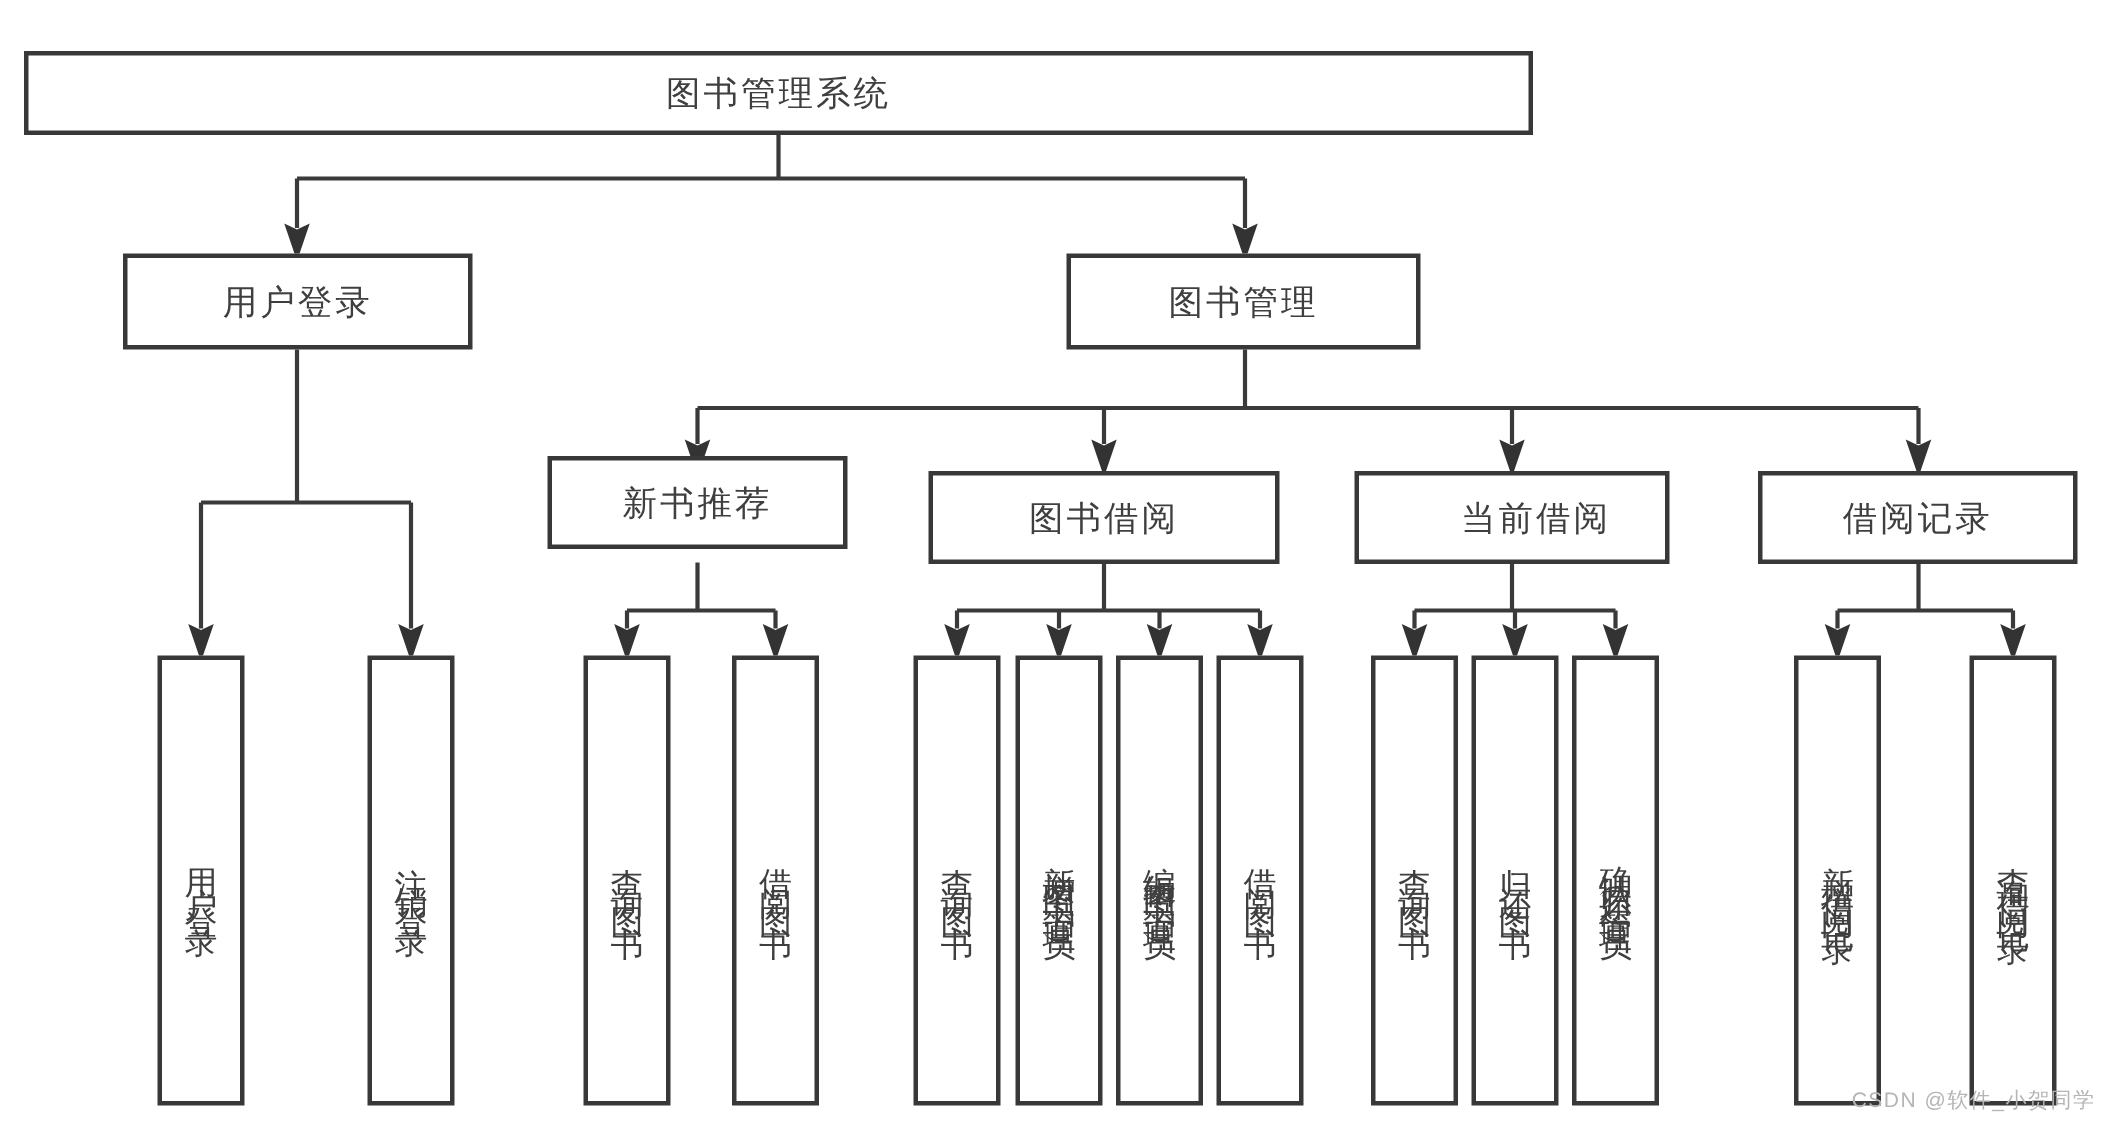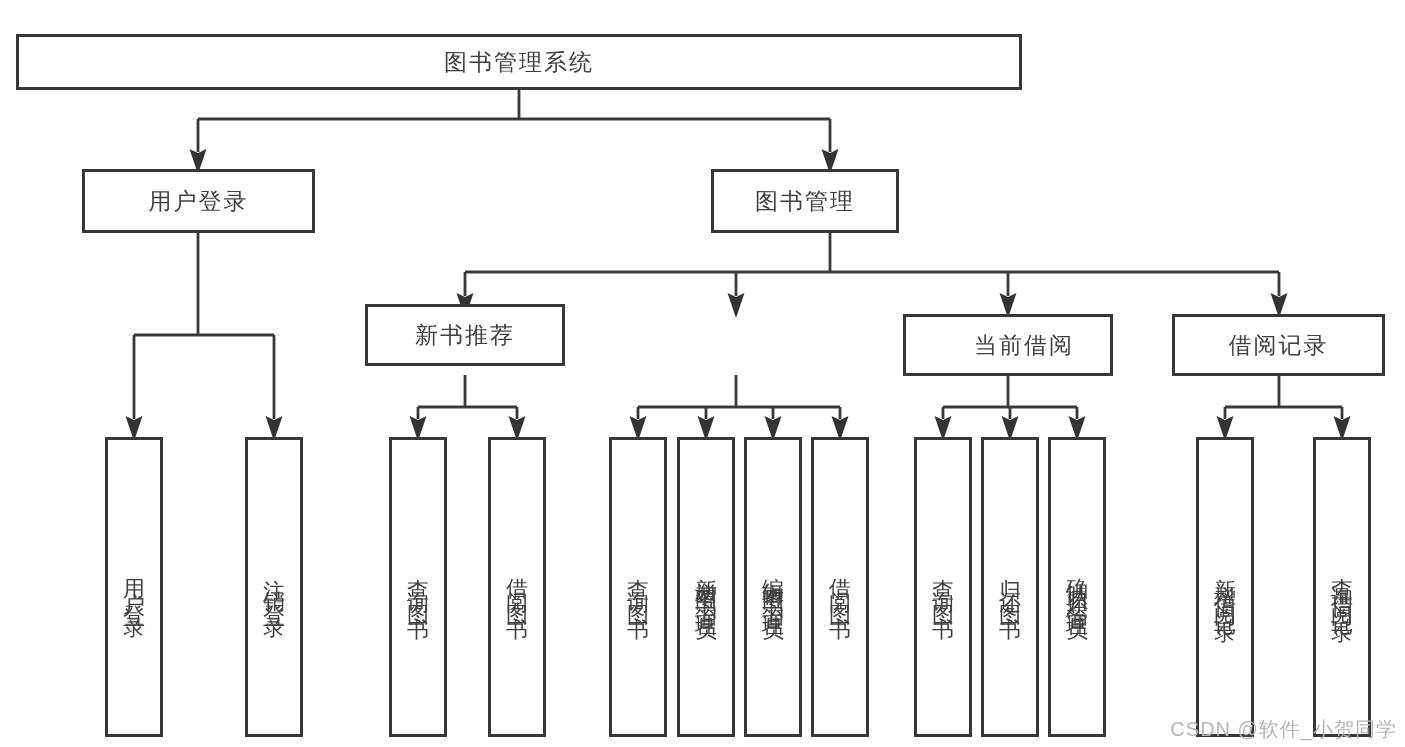--- a/index.html
+++ b/index.html
@@ -40,21 +40,21 @@
     letter-spacing:13px;
     color:#3f3f3f;
     line-height:1;
     white-space:nowrap;
   }
   .leaf span.lg{letter-spacing:9px;}
   .leaf span.xl{letter-spacing:6px;}
   #watermark{
     position:absolute;
     right:8px;bottom:4px;
-    font-size:20px;
+    font-size:14px;
     color:#b5b5b5;
     letter-spacing:1px;
     z-index:6;
     white-space:nowrap;
   }
 </style>
 </head>
 <body>
 
 <div id="canvas">
@@ -98,23 +98,24 @@
     <g>
       <path d="M1279 375 V407 M1225 407 H1342 M1225 407 V419 M1342 407 V419"></path>
       <polygon points="1216.5,416 1225,420 1233.5,416 1225,441"></polygon>
       <polygon points="1333.5,416 1342,420 1350.5,416 1342,441"></polygon>
     </g>
   </svg>
 
   <div class="box root" style="left:16px;top:13px;width:1006px;height:56px;margin-top:21px;">图书管理系统</div>
 
   <div class="box h" style="left:82px;top:169px;width:233px;height:64px;">用户登录</div>
-  <div class="box h" style="left:711px;top:169px;width:188px;height:64px;">图书管理</div>
+  <div class="box h" style="left:711px;top:169px;width:236px;height:64px;">图书管理</div>
 
   <div class="box h" style="left:365px;top:304px;width:200px;height:62px;">新书推荐</div>
+  <div class="box h" style="left:619px;top:314px;width:234px;height:62px;">图书借阅</div>
   <div class="box h" style="left:903px;top:314px;width:210px;height:62px;padding-left:32px;">当前借阅</div>
   <div class="box h" style="left:1172px;top:314px;width:213px;height:62px;">借阅记录</div>
 
   <div class="leaf" style="left:105px;">
     <span>用户登录</span>
   </div>
   <div class="leaf" style="left:245px;">
     <span>注销登录</span>
   </div>
 

